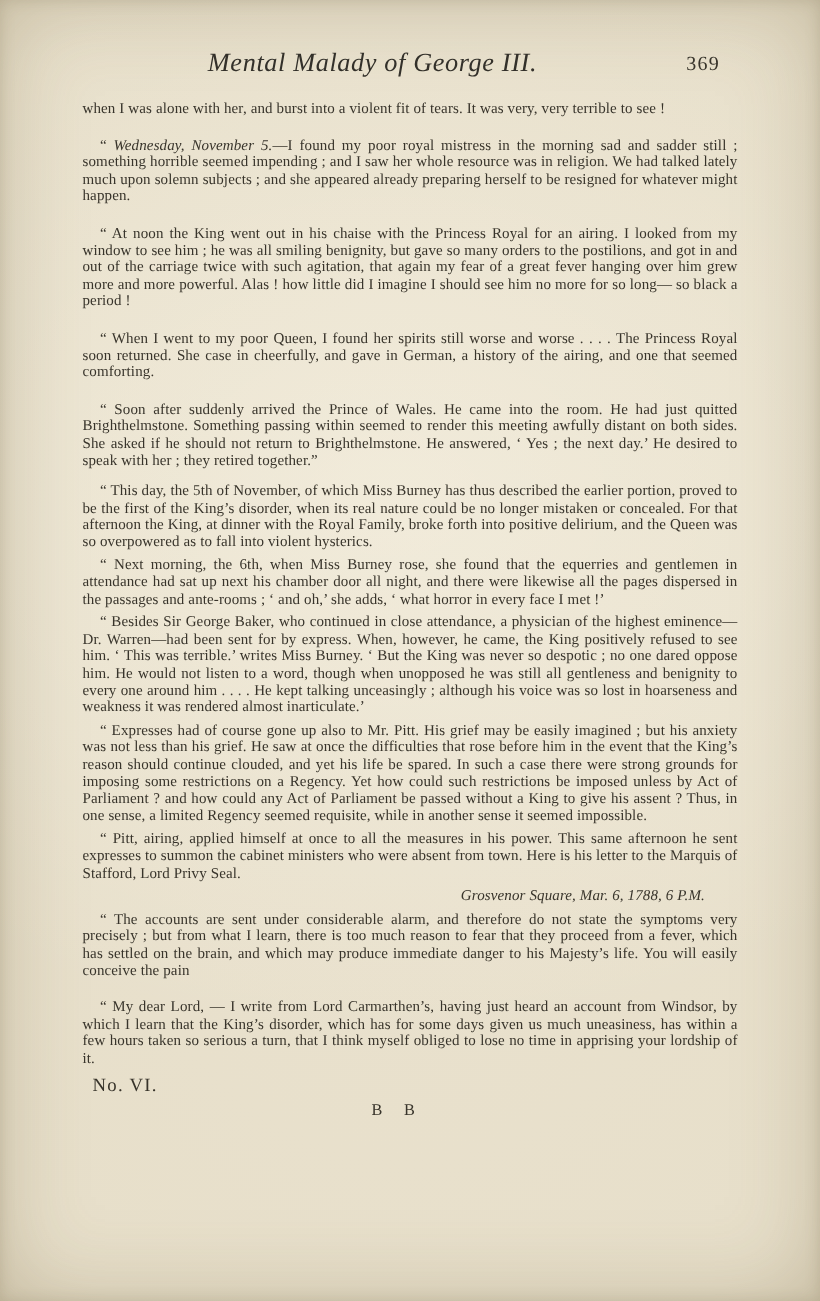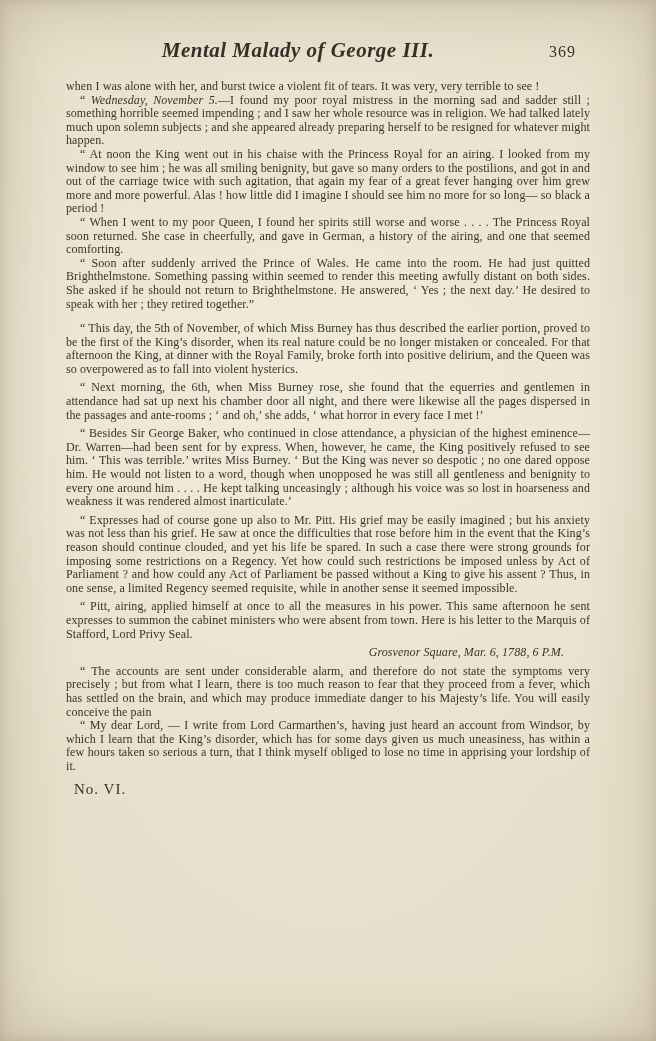--- a/index.html
+++ b/index.html
@@ -25,21 +25,21 @@
     height: 80px;
   }
   .running-title {
     position: absolute;
     top: 38px;
     left: 0;
     width: 100%;
     padding-right: 60px;
     text-align: center;
     font-style: italic;
-    font-weight: bold;
+    font-weight: normal;
     font-size: 21px;
     letter-spacing: 0.5px;
     color: #33302a;
   }
   .page-number {
     position: absolute;
     top: 43px;
     right: 80px;
     font-size: 16px;
     letter-spacing: 1px;
@@ -47,21 +47,21 @@
   .text-block {
     position: relative;
     padding: 0 66px;
     font-size: 12px;
     line-height: 13.6px;
     text-align: justify;
     letter-spacing: 0.1px;
   }
   p.para {
     text-indent: 14px;
-    margin-top: 0;
+    margin-top: 16px;
   }
   p.no-indent {
     text-indent: 0;
     margin-top: 0;
   }
   p.section-gap { margin-top: 11px; }
   p.small-gap { margin-top: 5px; }
   .it { font-style: italic; }
   .dateline {
     margin-top: 5px;
@@ -92,21 +92,21 @@
 
 <div class="page">
 
   <div class="page-header">
     <div class="running-title">Mental Malady of George III.</div>
     <div class="page-number">369</div>
   </div>
 
   <div class="text-block">
 
-    <p class="para no-indent">when I was alone with her, and burst twice a violent fit of tears.  It was very, very terrible to see !</p>
+    <p class="para no-indent">when I was alone with her, and burst into a violent fit of tears.  It was very, very terrible to see !</p>
 
     <p class="para"><span>“ </span><span class="it">Wednesday, November 5.</span><span>—I found my poor royal mistress in the morning sad and sadder still ; something horrible seemed impending ; and I saw her whole resource was in religion.  We had talked lately much upon solemn subjects ; and she appeared already preparing herself to be resigned for whatever might happen.</span></p>
 
     <p class="para">“ At noon the King went out in his chaise with the Princess Royal for an airing. I looked from my window to see him ; he was all smiling benignity, but gave so many orders to the postilions, and got in and out of the carriage twice with such agitation, that again my fear of a great fever hanging over him grew more and more powerful.  Alas !  how little did I imagine I should see him no more for so long— so black a period !</p>
 
     <p class="para">“ When I went to my poor Queen, I found her spirits still worse and worse . . . .  The Princess Royal soon returned.  She case in cheerfully, and gave in German, a history of the airing, and one that seemed comforting.</p>
 
     <p class="para">“ Soon after suddenly arrived the Prince of Wales.  He came into the room. He had just quitted Brighthelmstone.  Something passing within seemed to render this meeting awfully distant on both sides.  She asked if he should not return to Brighthelmstone.  He answered, ‘ Yes ; the next day.’  He desired to speak with her ; they retired together.”</p>
 
     <p class="para section-gap">“ This day, the 5th of November, of which Miss Burney has thus described the earlier portion, proved to be the first of the King’s disorder, when its real nature could be no longer mistaken or concealed.  For that afternoon the King, at dinner with the Royal Family, broke forth into positive delirium, and the Queen was so overpowered as to fall into violent hysterics.</p>
@@ -122,15 +122,16 @@
     <p class="dateline">Grosvenor Square, Mar. 6, 1788, 6 P.M.</p>
 
     <p class="para small-gap">“ The accounts are sent under considerable alarm, and therefore do not state the symptoms very precisely ; but from what I learn, there is too much reason to fear that they proceed from a fever, which has settled on the brain, and which may produce immediate danger to his Majesty’s life.  You will easily conceive the pain</p>
 
     <p class="para">“ My dear Lord, — I write from Lord Carmarthen’s, having just heard an account from Windsor, by which I learn that the King’s disorder, which has for some days given us much uneasiness, has within a few hours taken so serious a turn, that I think myself obliged to lose no time in apprising your lordship of it.</p>
 
   </div>
 
   <div class="page-footer">
     <div class="issue-number">No. VI.</div>
+    <div class="signature-mark">B B</div>
   </div>
 
 </div>
 
 </body></html>

